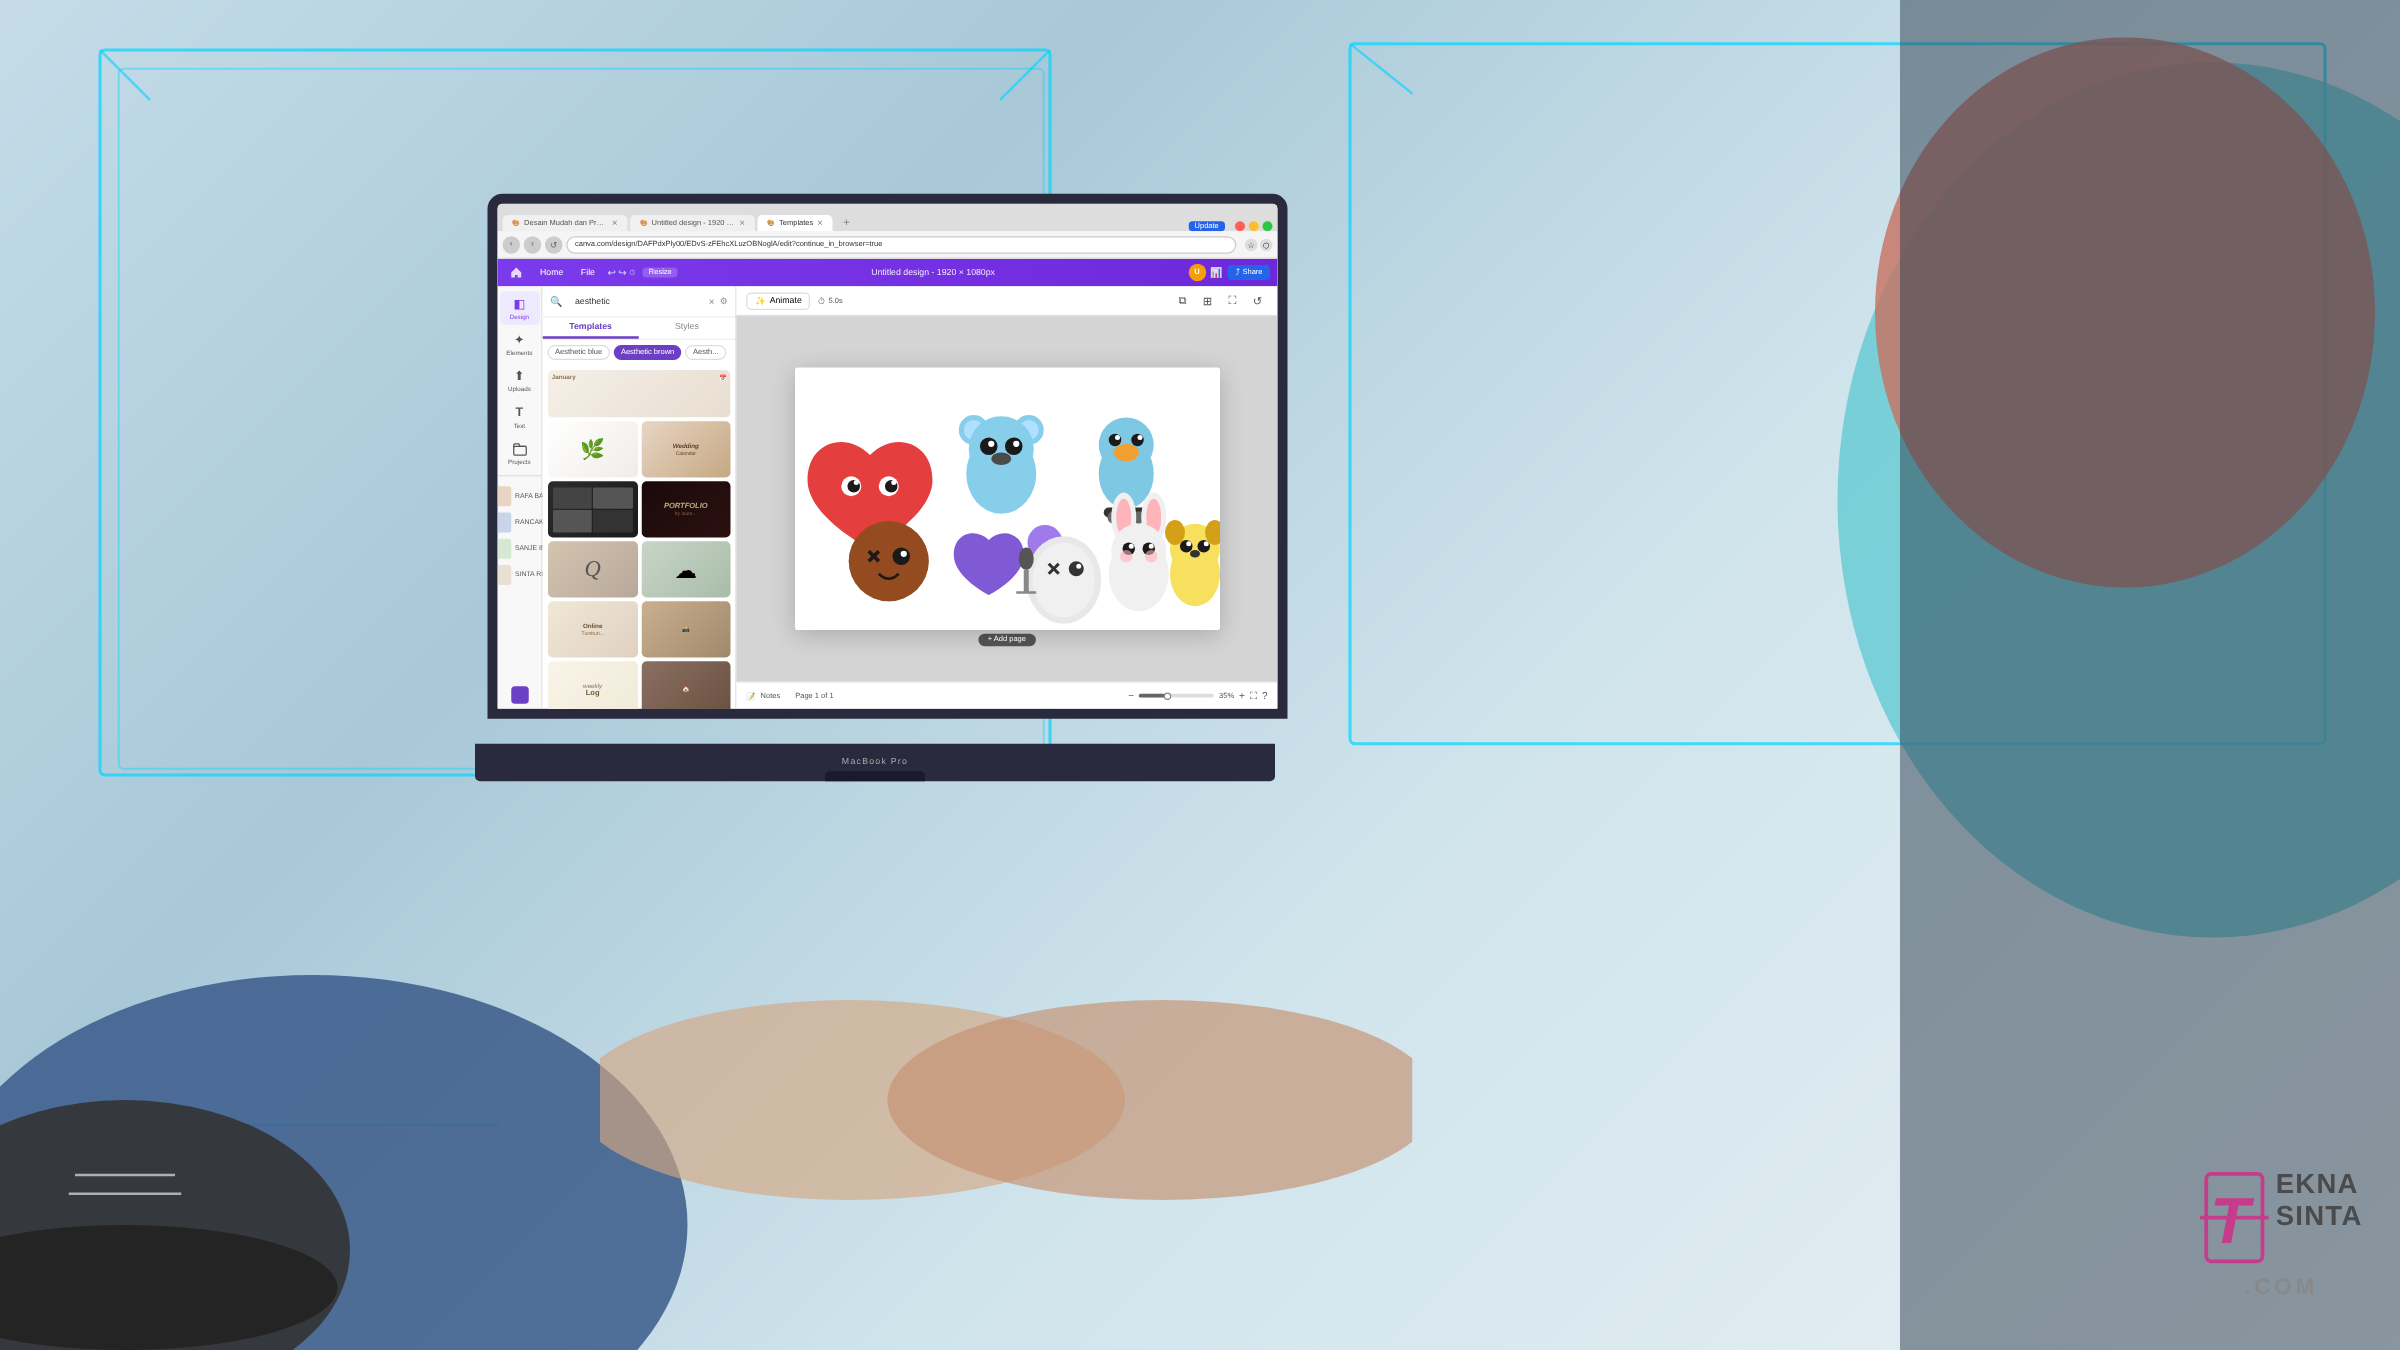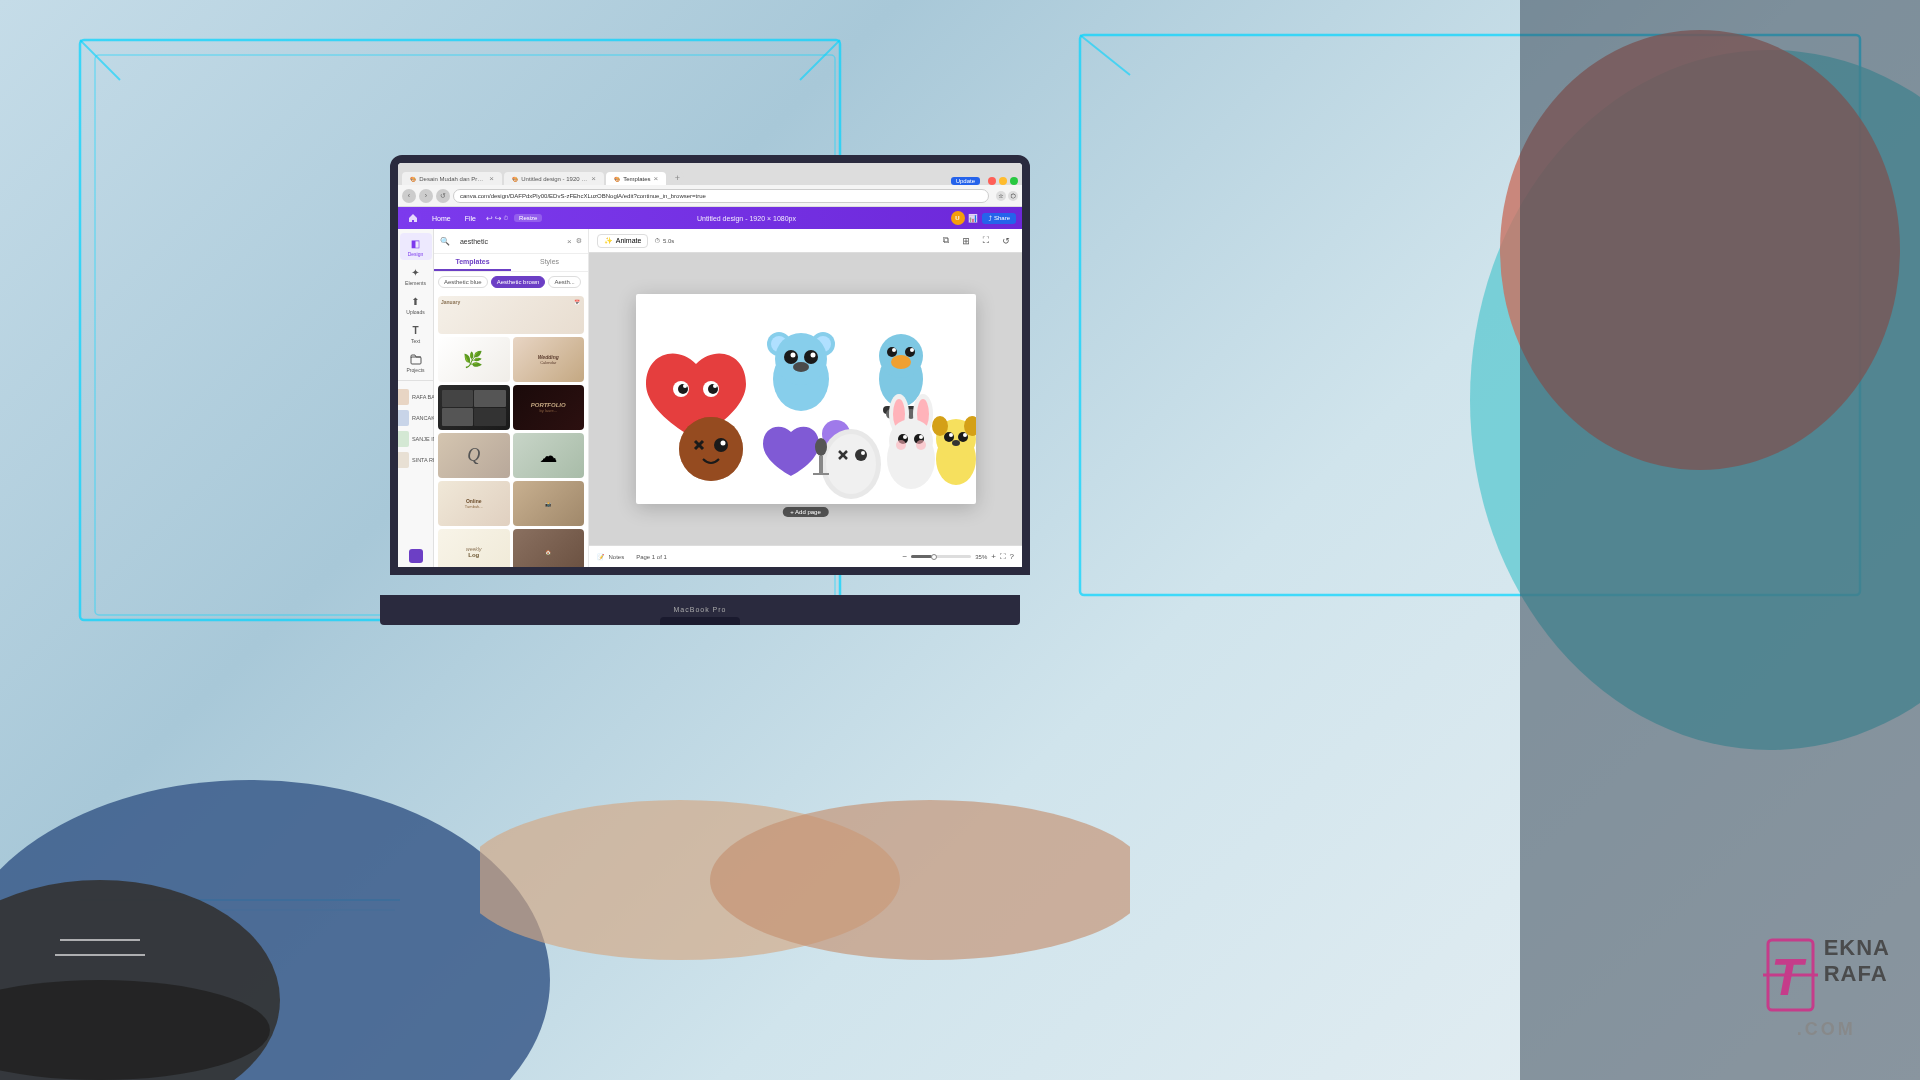--- a/index.html
+++ b/index.html
@@ -1055,19 +1055,19 @@
 
     <div style="position:relative;margin-right:4px;">
       <svg width="55" height="80" viewBox="0 0 55 80">
         <rect x="5" y="5" width="45" height="70" rx="4" fill="none" stroke="#cc3388" stroke-width="3"></rect>
         <text x="8" y="60" font-size="52" font-weight="900" fill="#cc3388" font-style="italic">T</text>
         <line x1="0" y1="40" x2="55" y2="40" stroke="#cc3388" stroke-width="3"></line>
       </svg>
     </div>
     <div class="wm-box">
       <span class="wm-ekna">EKNA</span>
-      <span class="wm-ekno">RAFA</span>
+      <span class="wm-ekno">SINTA</span>
     </div>
   </div>
   <div style="display:flex;gap:2px;align-items:center;">
     <span style="font-size:18px;font-weight:bold;color:#888;letter-spacing:3px;">.COM</span>
   </div>
 </div>
 
 </body></html>

